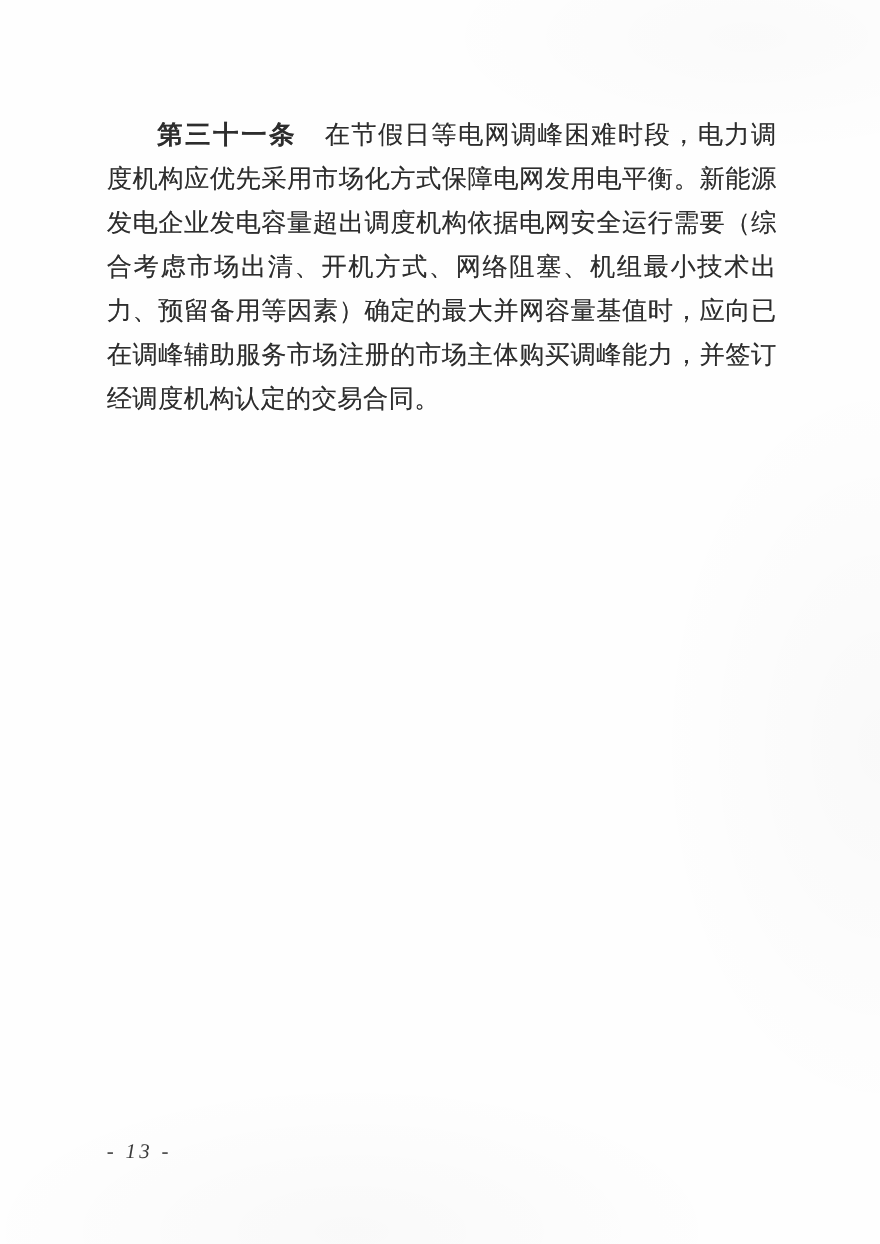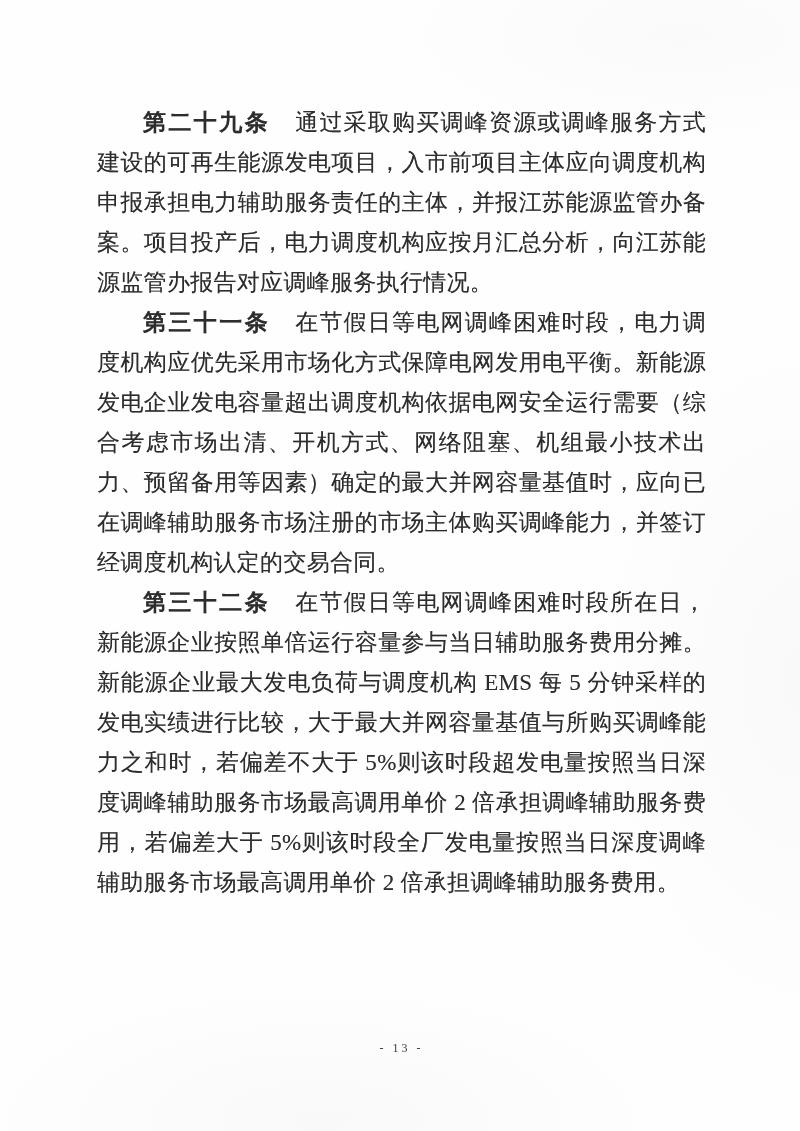--- a/index.html
+++ b/index.html
@@ -41,30 +41,29 @@
   }
   .gap {
     display: inline-block;
     width: 1.05em;
   }
   .page-footer {
     position: absolute;
     left: 97px;
     top: 1036px;
     width: 609px;
-    text-align: center;
-    font-size: 12px;
+    text-align: left;
+    font-size: 19px;
     line-height: 24px;
     color: #3a3a3a;
     letter-spacing: 3px;
+    font-style: italic;
   }
 </style>
 </head>
 <body>
 
 <div class="page">
   <div class="doc-body">
-      <p class="para"><span class="art-num">第二十九条</span><span class="gap"></span><span>通过采取购买调峰资源或调峰服务方式建设的可再生能源发电项目，入市前项目主体应向调度机构申报承担电力辅助服务责任的主体，并报江苏能源监管办备案。项目投产后，电力调度机构应按月汇总分析，向江苏能源监管办报告对应调峰服务执行情况。</span></p>
       <p class="para"><span class="art-num">第三十一条</span><span class="gap"></span><span>在节假日等电网调峰困难时段，电力调度机构应优先采用市场化方式保障电网发用电平衡。新能源发电企业发电容量超出调度机构依据电网安全运行需要（综合考虑市场出清、开机方式、网络阻塞、机组最小技术出力、预留备用等因素）确定的最大并网容量基值时，应向已在调峰辅助服务市场注册的市场主体购买调峰能力，并签订经调度机构认定的交易合同。</span></p>
-      <p class="para"><span class="art-num">第三十二条</span><span class="gap"></span><span>在节假日等电网调峰困难时段所在日，新能源企业按照单倍运行容量参与当日辅助服务费用分摊。新能源企业最大发电负荷与调度机构 EMS 每 5 分钟采样的发电实绩进行比较，大于最大并网容量基值与所购买调峰能力之和时，若偏差不大于 5%则该时段超发电量按照当日深度调峰辅助服务市场最高调用单价 2 倍承担调峰辅助服务费用，若偏差大于 5%则该时段全厂发电量按照当日深度调峰辅助服务市场最高调用单价 2 倍承担调峰辅助服务费用。</span></p>
     </div>
   <div class="page-footer">- 13 -</div>
 </div>
 
 </body></html>

